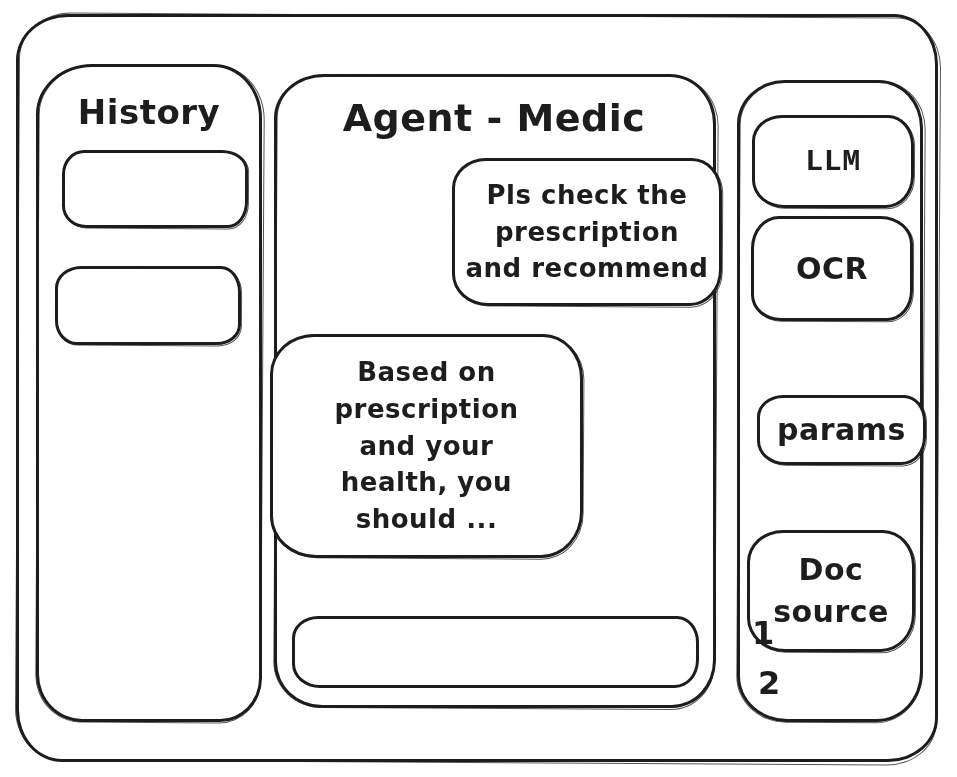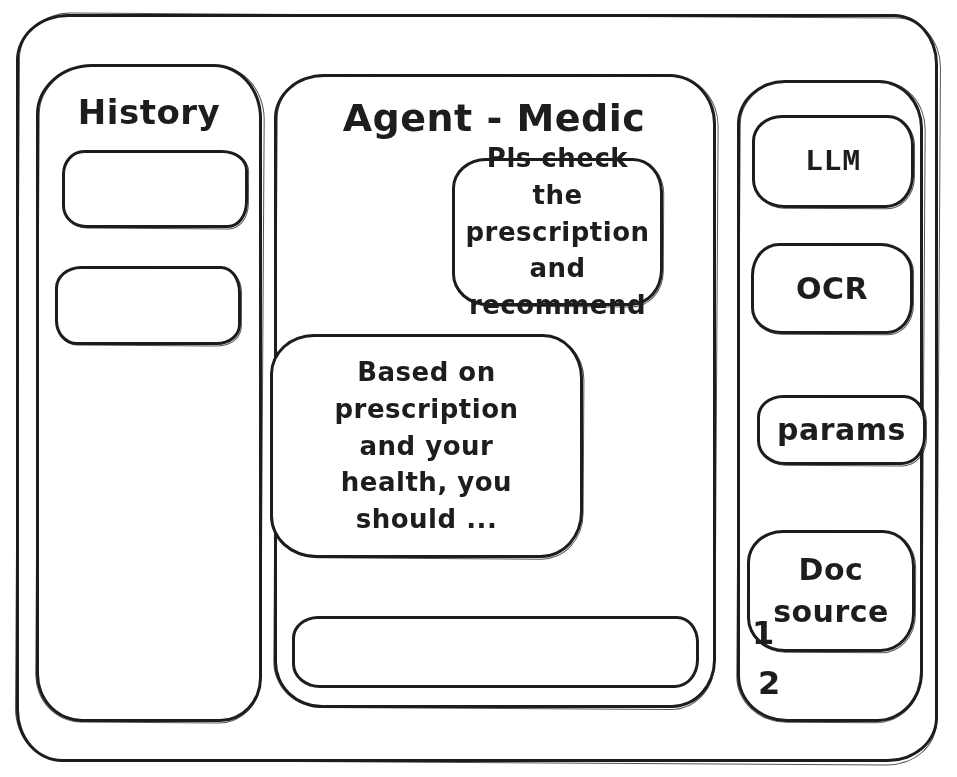--- a/index.html
+++ b/index.html
@@ -88,21 +88,21 @@
     display: flex;
     align-items: center;
     justify-content: center;
     text-align: center;
     font-size: 26px;
     line-height: 1.42;
     padding: 8px 10px;
   }
   .user-bubble {
     left: 452px; top: 158px;
-    width: 211px; height: 148px;
+    width: 270px; height: 148px;
     border-radius: 34px 30px 32px 36px / 30px 34px 36px 32px;
   }
   .agent-bubble {
     left: 270px; top: 334px;
     width: 313px; height: 224px;
     border-radius: 44px 40px 42px 46px / 40px 44px 46px 42px;
   }
   .chat-input {
     left: 292px; top: 616px;
     width: 407px; height: 72px;
@@ -128,22 +128,22 @@
     cursor: pointer;
     line-height: 1.4;
   }
   .llm-button {
     left: 752px; top: 115px;
     width: 162px; height: 93px;
     border-radius: 30px 26px 28px 32px / 26px 30px 32px 28px;
     font-family: Liberation Mono, monospace;
   }
   .ocr-button {
-    left: 751px; top: 243px;
-    width: 162px; height: 91px;
+    left: 751px; top: 216px;
+    width: 162px; height: 105px;
     border-radius: 28px 32px 26px 30px / 32px 28px 30px 26px;
   }
   .params-button {
     left: 742px; top: 395px;
     width: 169px; height: 70px;
     border-radius: 26px 22px 24px 28px / 22px 26px 28px 24px;
     margin-left: 15px;
   }
   .doc-source-button {
     left: 747px; top: 506px;

